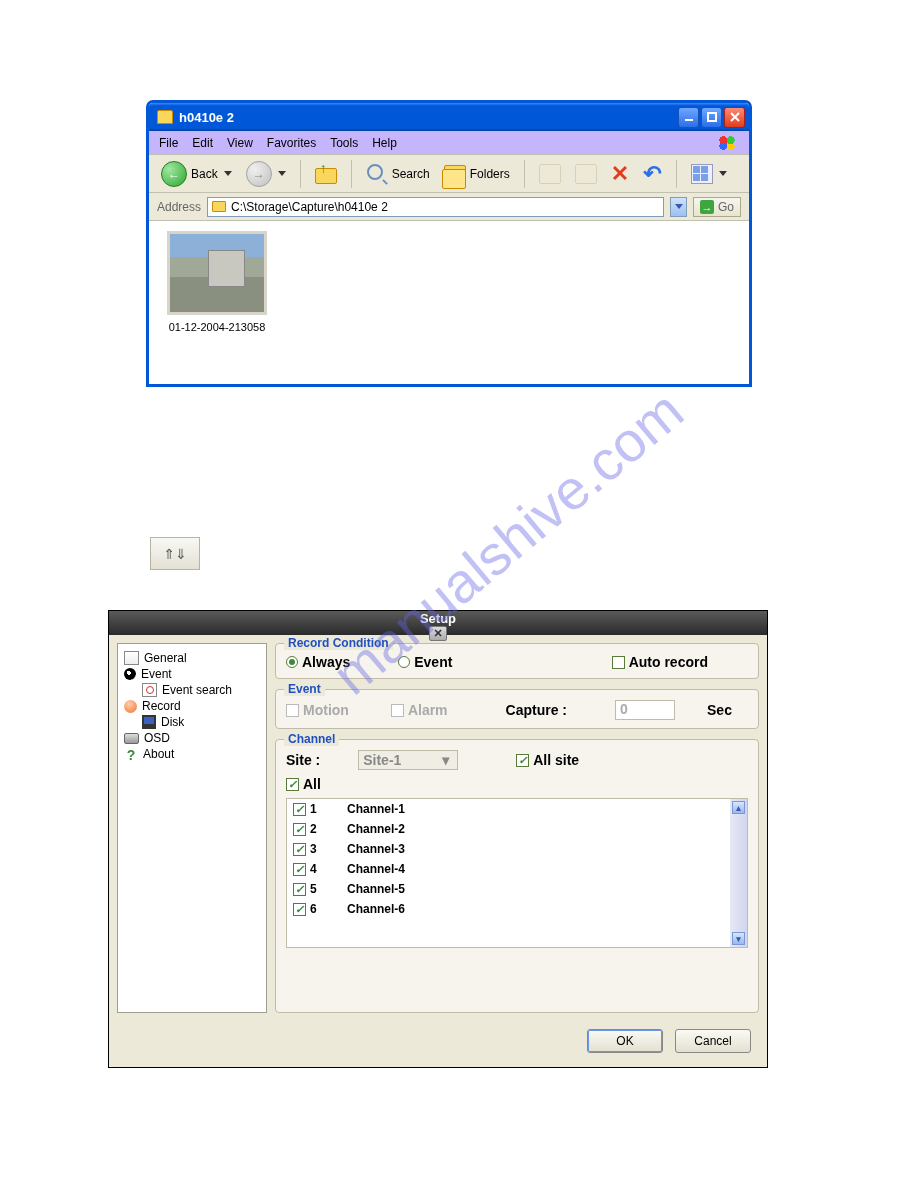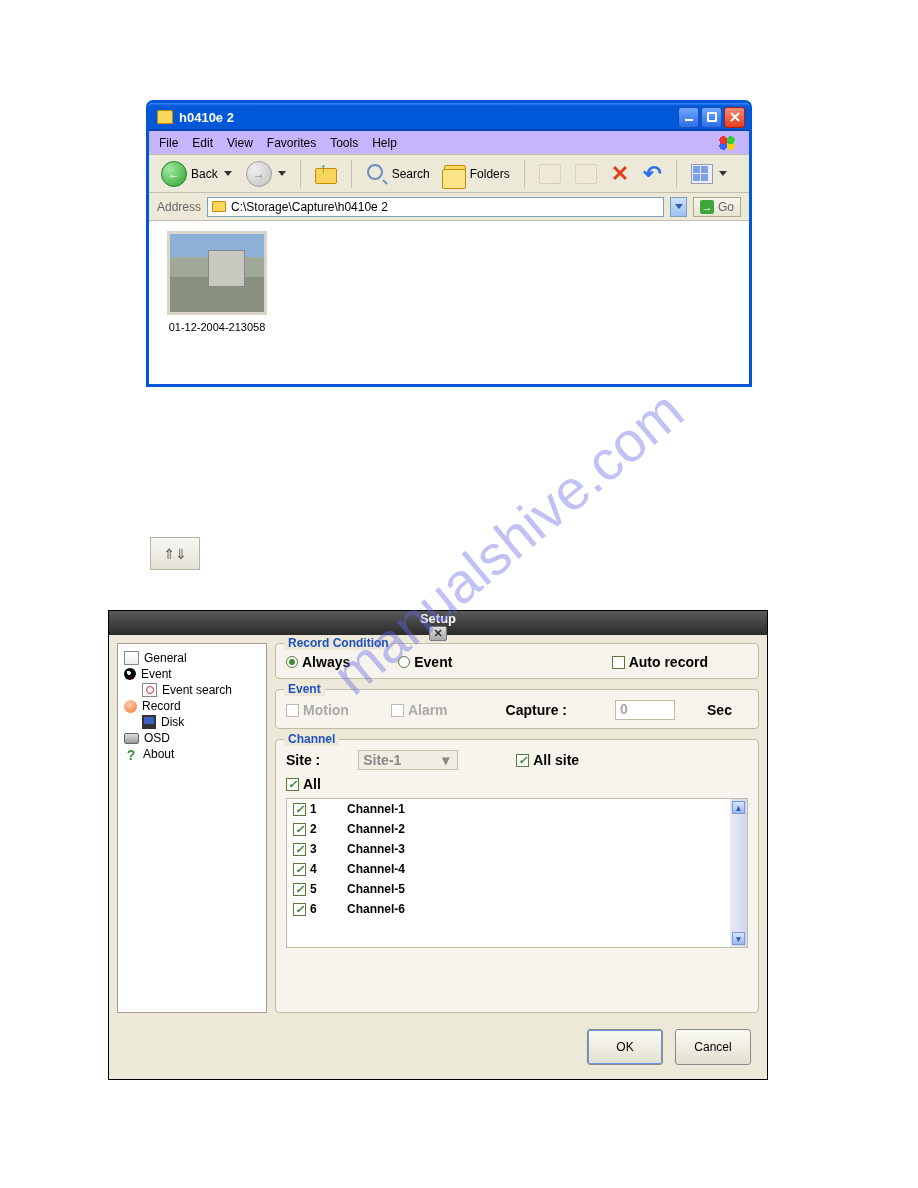--- a/index.html
+++ b/index.html
@@ -201,21 +201,21 @@
   .chlist{flex:1;overflow:hidden;}
   .chhead{display:flex;background:linear-gradient(to bottom,#f8f6ea,#e6e2c8);height:20px;border-bottom:1px solid #c8c4b0;font-size:12px;}
   .chhead .c1{width:60px;padding-left:22px;border-right:1px solid #d8d4c0;}
   .chhead .c2{flex:1;padding-left:14px;}
   .chrow{display:flex;align-items:center;height:20px;font-size:12px;padding-left:6px;}
   .chrow .chk{width:54px;}
   .sbar{width:17px;background:linear-gradient(to right,#e8e8f4,#d0d6ec);display:flex;flex-direction:column;align-items:center;justify-content:space-between;padding:2px 0;}
   .sbar .arr{width:13px;height:13px;background:linear-gradient(to bottom,#d8e6ff,#98b8f0);border:1px solid #7a98d8;display:flex;align-items:center;justify-content:center;font-size:9px;color:#3a5aa8;}
 
   .dlg-foot{display:flex;justify-content:flex-end;gap:12px;padding:8px 16px 14px;}
-  .btn{width:76px;height:36px;background:linear-gradient(to bottom,#fafaf4,#e4e0d0);border:1px solid #888;border-radius:3px;font-size:12px;display:flex;align-items:center;justify-content:center;}
+  .btn{width:76px;height:24px;background:linear-gradient(to bottom,#fafaf4,#e4e0d0);border:1px solid #888;border-radius:3px;font-size:12px;display:flex;align-items:center;justify-content:center;}
   .btn.ok{box-shadow:0 0 0 1px #6a98e8 inset;}
 </style>
 </head>
 <body>
 
 <div class="page">
 
   <div class="watermark">manualshive.com</div>
 
   <div class="win">

